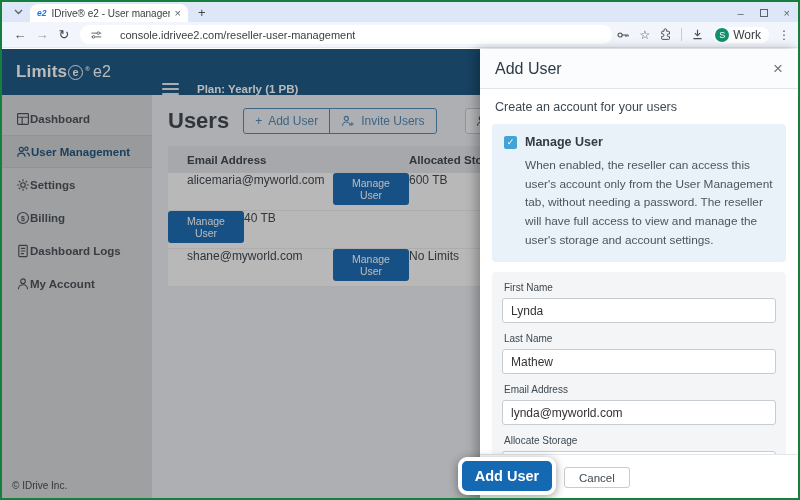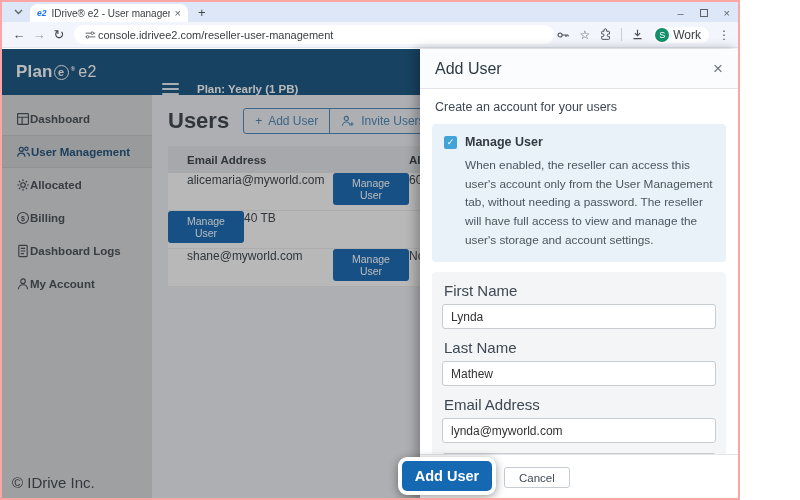--- a/index.html
+++ b/index.html
@@ -1,40 +1,40 @@
 <!DOCTYPE html>
 <html><head>
 <meta charset="utf-8">
 <style>
   * { margin:0; padding:0; box-sizing:border-box; }
   html,body { background:#fff; }
   body { font-family:"Liberation Sans", sans-serif; }
 
-  .window { position:relative; width:740px; height:500px; border:2px solid #fca5a5;
+  .window { position:relative; width:800px; height:500px; border:2px solid #15803d;
             background:#fff; overflow:hidden; }
 
   
   .tabstrip { height:20px; background:#dde7f8; display:flex; align-items:flex-end; padding:0 8px; }
   .tab-search { width:16px; height:16px; margin:0 4px 2px 0; display:flex; align-items:center; justify-content:center; color:#5f6368; }
   .tab { display:flex; align-items:center; gap:5px; background:#fff; border-radius:8px 8px 0 0;
          height:18px; padding:0 7px; width:158px; }
   .favicon { color:#1a73e8; font-weight:bold; font-size:8.5px; font-style:italic; }
   .tab-title { font-size:10px; color:#3c4043; white-space:nowrap; overflow:hidden; flex:1; }
   .tab-close { font-size:11px; color:#5f6368; }
   .newtab { font-size:13px; color:#44474a; margin:0 0 2px 10px; }
   .win-controls { margin-left:auto; display:flex; align-items:center; gap:16px; color:#5f6368;
                   font-size:11px; padding-bottom:3px; }
   .maxbox { width:8px; height:8px; border:1.2px solid #5f6368; display:inline-block; }
 
   .toolbar { height:26px; background:#f2f5fc; display:flex; align-items:center; padding:0 8px; gap:2px;
              border-bottom:1px solid #e3e8f0; }
   .navbtn { width:20px; text-align:center; font-size:13px; color:#44474a; }
   .navbtn.disabled { color:#9aa0a6; }
   .urlbar { width:532px; height:19px; background:#fff; border-radius:10px; display:flex;
-            align-items:center; gap:2px; padding:0 10px; margin-left:4px; }
+            align-items:center; gap:18px; padding:0 10px; margin-left:4px; }
   .url-text { font-size:11px; color:#3c4043; white-space:nowrap; }
   .tb-right { margin-left:auto; display:flex; align-items:center; gap:9px; }
   .tb-icon { display:flex; align-items:center; color:#4a4d51; font-size:12px; }
   .tb-divider { width:1px; height:13px; background:#c6cdd8; }
   .profile-pill { display:flex; align-items:center; gap:4px; background:#fff; border-radius:10px;
                   padding:1px 8px 1px 2px; }
   .avatar { width:14px; height:14px; border-radius:50%; background:#148f6b; color:#fff; font-size:9px;
             display:flex; align-items:center; justify-content:center; }
   .profile-name { font-size:12px; color:#3c4043; }
   .kebab { font-size:12px; color:#4a4d51; letter-spacing:0; }
@@ -55,21 +55,21 @@
   .hamburger { width:17px; display:flex; flex-direction:column; gap:3px; margin-right:18px; }
   .hamburger span { height:2px; background:#e8eef3; border-radius:1px; }
   .plan-text { color:#fff; font-size:11.5px; font-weight:bold; }
 
   .sidebar { position:absolute; top:46px; left:0; width:150px; bottom:0; background:#d8dadb; padding-top:7px; }
   .sidebar-item { height:33px; display:flex; align-items:center; padding:0 14px;
                   font-size:11.5px; font-weight:bold; color:#454c52; }
   .sidebar-item.active { background:#ced1d3; color:#1c4f77; border-top:1px solid #c3c6c8;
                          border-bottom:1px solid #c3c6c8; }
   .sidebar-item svg { flex:0 0 auto; }
-  .sidebar-footer { position:absolute; bottom:7px; left:10px; font-size:15px; color:#3f464c; }
+  .sidebar-footer { position:absolute; bottom:7px; left:10px; font-size:10px; color:#3f464c; }
 
   .main { position:absolute; top:46px; left:150px; right:0; bottom:0; padding:13px 0 0 16px; }
   .title-row { display:flex; align-items:center; gap:14px; }
   .page-title { font-size:22px; font-weight:bold; color:#3a4248; }
   .btn-group { display:flex; border:1px solid #4b88b8; border-radius:3px; height:26px; }
   .seg-btn { display:flex; align-items:center; gap:6px; padding:0 11px; font-size:12px; color:#4b85b5; }
   .seg-btn + .seg-btn { border-left:1px solid #4b88b8; }
   .ghost-btn { display:flex; align-items:center; gap:6px; height:26px; padding:0 10px; margin-left:14px;
                border:1px solid #c2cbd4; border-radius:3px; background:#f7f9fa; font-size:12px; color:#45535e; }
 
@@ -96,21 +96,21 @@
   .panel-subtitle { margin:11px 15px 10px; font-size:12.5px; color:#3d4852; }
 
   .infobox { margin:0 12px; background:#e9f2f9; border-radius:4px; padding:11px 12px 13px; }
   .check-row { display:flex; align-items:center; gap:8px; }
   .checkbox { width:13px; height:13px; background:#41a3d6; border-radius:2px; color:#fff; font-size:9px;
               display:flex; align-items:center; justify-content:center; }
   .check-label { font-size:12.5px; font-weight:bold; color:#333a40; }
   .info-desc { margin:7px 0 0 21px; width:253px; font-size:11.8px; color:#4a555e; line-height:1.58; }
 
   .formcard { margin:10px 12px 0; background:#f3f5f6; border-radius:4px; padding:10px 10px 13px; }
-  .field-label { font-size:15px; color:#3d4852; margin:0 0 5px 2px; }
+  .field-label { font-size:10px; color:#3d4852; margin:0 0 5px 2px; }
   .field { margin-bottom:10px; }
   .text-input { width:100%; height:25px; border:1px solid #c6ccd2; border-radius:3px; padding:0 8px;
                 font-size:12px; color:#333; background:#fff; font-family:"Liberation Sans",sans-serif; }
   .select { height:25px; border:1px solid #c6ccd2; border-radius:3px; background:#fff; display:flex;
             align-items:center; padding:0 8px; font-size:12px; color:#333; }
   .select-caret { margin-left:auto; color:#8aa8c5; font-size:10px; }
 
   .panel-footer { position:absolute; bottom:0; left:0; right:0; height:44px; background:#fff;
                   border-top:1px solid #e2e6ea; }
   .cancel-btn { position:absolute; left:84px; top:12px; height:21px; padding:0 14px; font-size:11.5px;
@@ -187,21 +187,21 @@
         <span class="profile-name">Work</span>
       </div>
       <span class="kebab">⋮</span>
     </div>
   </div>
 
   <div class="app">
 
     <div class="logo-block">
       <span class="logo-text">
-        <span>Plan</span>
+        <span>Limits</span>
           <span class="logo-e">e</span>
           <span class="logo-reg">®</span>
           <span class="logo-suffix">e2</span>
       </span>
     </div>
 
     <div class="topbar">
       <span class="hamburger">
           <span></span>
           <span></span>
@@ -231,21 +231,21 @@
           </svg>
         <span>User Management</span>
       </div>
       <div class="sidebar-item">
         <svg width="14" height="14" viewBox="0 0 16 16">
             <g fill="none" stroke="currentColor" stroke-width="1.3">
               <circle cx="8" cy="8" r="2.6"></circle>
               <path d="M8 1.4v2.2M8 12.4v2.2M1.4 8h2.2M12.4 8h2.2M3.3 3.3l1.6 1.6M11.1 11.1l1.6 1.6M12.7 3.3l-1.6 1.6M4.9 11.1l-1.6 1.6"></path>
             </g>
           </svg>
-        <span>Allocated</span>
+        <span>Settings</span>
       </div>
       <div class="sidebar-item">
         <svg width="14" height="14" viewBox="0 0 16 16">
             <g fill="none" stroke="currentColor" stroke-width="1.3">
               <circle cx="8" cy="8" r="6.3"></circle>
             </g>
             <text x="8" y="11" text-anchor="middle" font-size="8" fill="currentColor" font-family="Liberation Sans, sans-serif">$</text>
           </svg>
         <span>Billing</span>
       </div>
@@ -347,20 +347,21 @@
         </div>
         <div class="field">
           <div class="field-label">Last Name</div>
           <input class="text-input" type="text" value="Mathew" style="">
         </div>
         <div class="field">
           <div class="field-label">Email Address</div>
           <input class="text-input" type="text" value="lynda@myworld.com" style="">
         </div>
         <div class="field" style="margin-bottom:0;">
+          <div class="field-label">Allocate Storage</div>
           <div class="select">
             <span>2 TB</span>
             <span class="select-caret">▾</span>
           </div>
         </div>
       </div>
 
       <div class="panel-footer">
         <button class="submit-btn">Add User</button>
         <button class="cancel-btn">Cancel</button>

